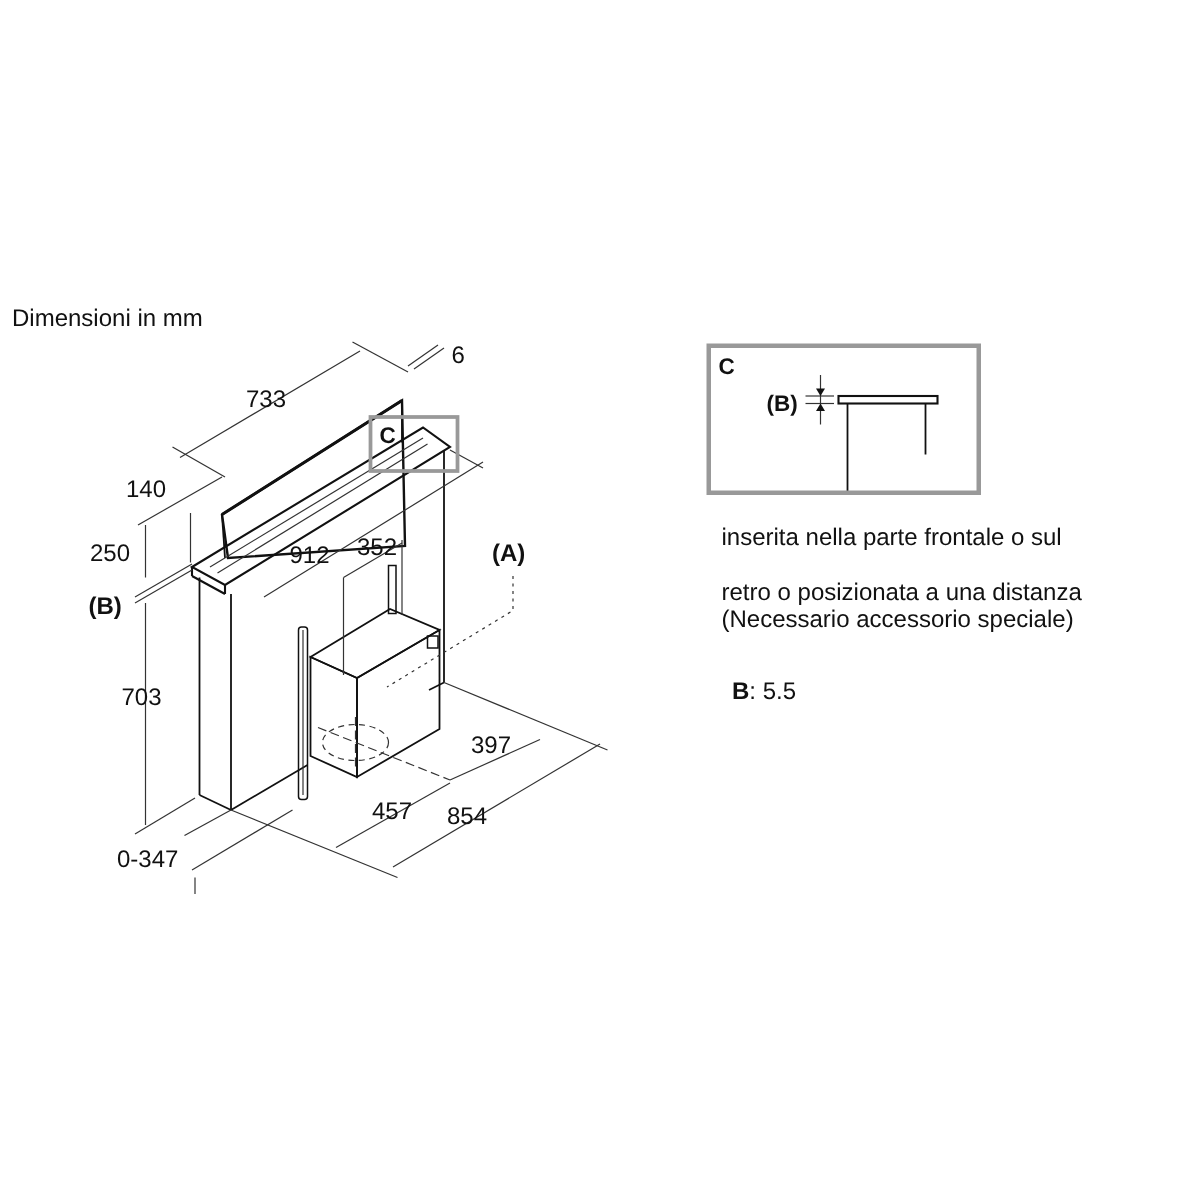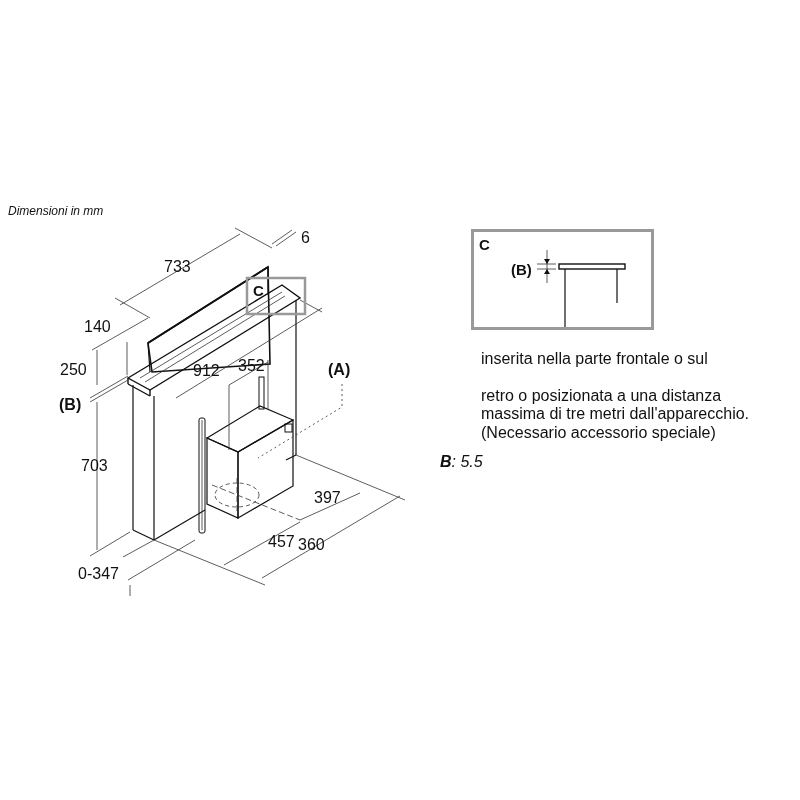--- a/index.html
+++ b/index.html
@@ -1,19 +1,19 @@
 <!DOCTYPE html>
 <html><head>
   <meta charset="utf-8">
   <style>
     html, body { margin: 0; padding: 0; background: #ffffff; }
     body { width: 800px; height: 800px; position: relative; overflow: hidden;
            font-family: "Liberation Sans", sans-serif; color: #111; }
     .abs { position: absolute; white-space: nowrap; }
-    .title { left: 8px; top: 204px; font-size: 12px; font-style: italic; }
+    .title { left: 8px; top: 204px; font-size: 16px; }
     .dim { font-size: 16px; }
     .note { left: 456px; font-size: 16px; line-height: 18.5px; }
     .note b { font-weight: bold; }
     .detail-box { position: absolute; left: 471px; top: 229px; width: 183px; height: 101px;
                   border: 3px solid #999; box-sizing: border-box; }
     .detail-c { position: absolute; left: 5px; top: 4px; font-size: 15px; font-weight: bold; }
     .detail-b { position: absolute; left: 37px; top: 29px; font-size: 15px; font-weight: bold; }
     svg { position: absolute; left: 0; top: 0; }
     .stroke { stroke: #111; fill: none; }
     .thin { stroke: #333; stroke-width: 0.8; fill: none; }
@@ -120,29 +120,28 @@
 <div class="abs" style="left:253px; top:282px; font-size:15px; font-weight:bold;">C</div>
 <div class="abs dim" style="left:84px; top:318px;">140</div>
 <div class="abs dim" style="left:60px; top:361px;">250</div>
 <div class="abs dim" style="left:59px; top:396px; font-weight:bold;">(B)</div>
 <div class="abs dim" style="left:81px; top:457px;">703</div>
 <div class="abs dim" style="left:78px; top:565px;">0-347</div>
 <div class="abs dim" style="left:193px; top:362px;">912</div>
 <div class="abs dim" style="left:238px; top:357px;">352</div>
 <div class="abs dim" style="left:328px; top:361px; font-weight:bold;">(A)</div>
 <div class="abs dim" style="left:314px; top:489px;text-align:right;">397</div>
-<div class="abs dim" style="left:248px; top:533px;margin-left:20px;">457</div>
-<div class="abs dim" style="left:298px; top:536px;">360</div>
+<div class="abs dim" style="left:248px; top:533px;">457</div>
+<div class="abs dim" style="left:298px; top:536px;">854</div>
 
 <div class="detail-box">
   <div class="detail-c">C</div>
   <div class="detail-b">(B)</div>
 </div>
 
 <div class="abs note" style="top:350px;">
   <div style="padding-left:25px;">inserita nella parte frontale o sul</div>
   <div style="padding-left:25px;margin-top:18px;">retro o posizionata a una distanza</div>
-  <div style="padding-left:25px;">massima di tre metri dall'apparecchio.</div>
   <div style="padding-left:25px;">(Necessario accessorio speciale)</div>
 </div>
-<div class="abs note" style="top:453px; left:440px;font-style:italic;">
+<div class="abs note" style="top:453px; left:488px;">
   <b>B</b>: <span>5.5</span>
 </div>
 
 </body></html>

